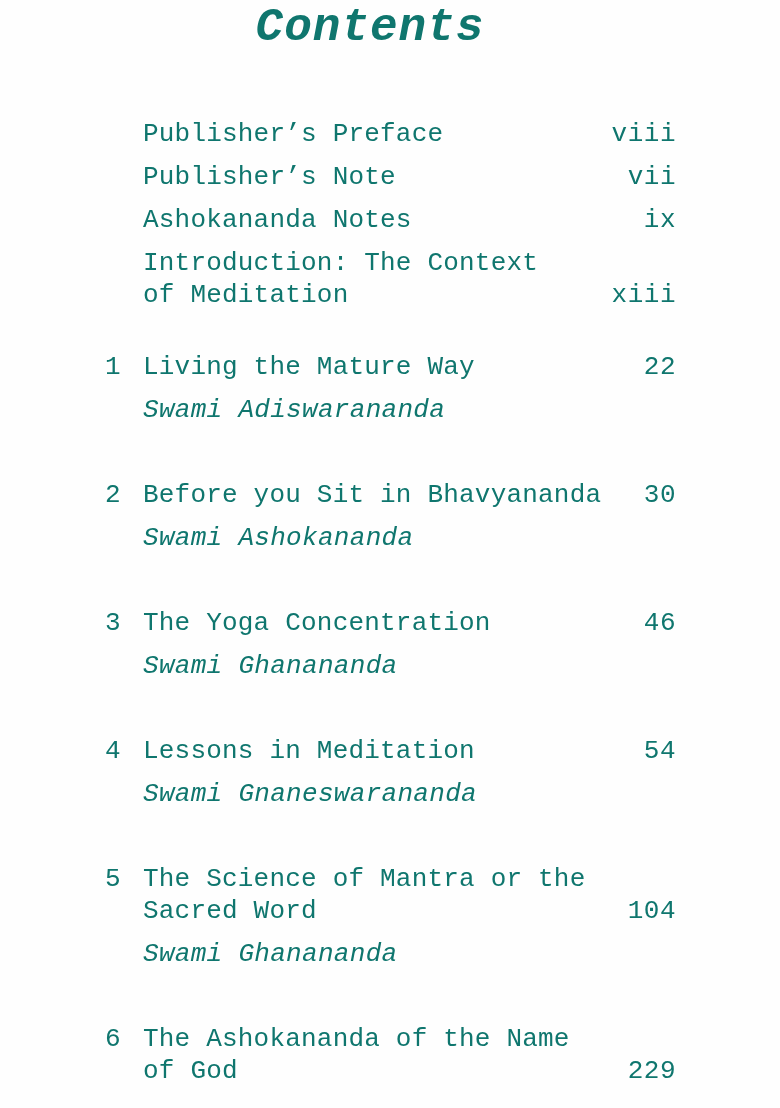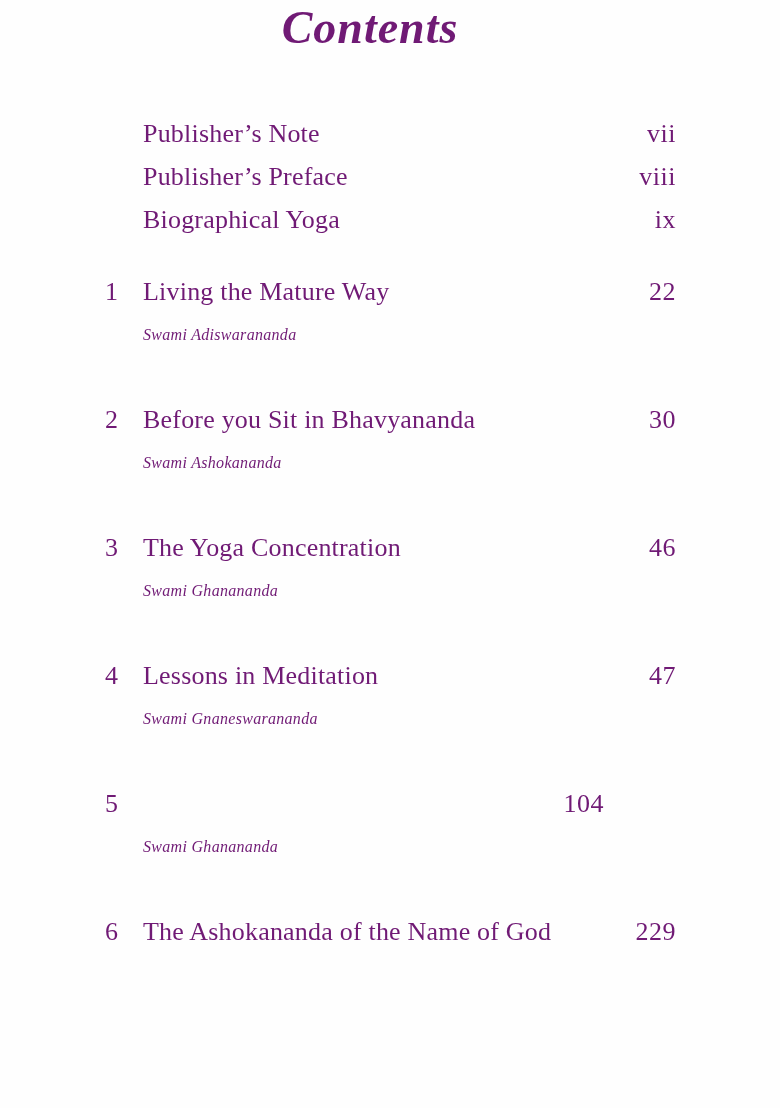--- a/index.html
+++ b/index.html
@@ -5,22 +5,22 @@
   html, body {
     margin: 0;
     padding: 0;
     background: #ffffff;
   }
   .page {
     position: relative;
     width: 780px;
     height: 1108px;
     background: #fefefe;
-    font-family: Liberation Serif, serif;
-    color: #701a75;
+    font-family: Liberation Mono, monospace;
+    color: #0f766e;
     overflow: hidden;
     box-sizing: border-box;
   }
   .doc-title {
     margin: 2px 0 0 0;
     text-align: center;
     transform: translateX(-20px);
     font-size: 46px;
     line-height: 52px;
     font-style: italic;
@@ -60,55 +60,61 @@
   }
   .chapter {
     margin-bottom: 53px;
   }
   .chapter:last-child {
     margin-bottom: 0;
   }
   .author-row {
     margin-left: 38px;
     margin-top: 11px;
-    font-size: 16px;
+    font-size: 26px;
     line-height: 32px;
     font-style: italic;
     letter-spacing: 0.3px;
   }
 </style>
 </head>
 <body>
 
 <div class="page">
 
   <h1 class="doc-title">Contents</h1>
 
   <div class="toc">
 
     <div class="front-matter">
 
       <div class="row-head fm-row">
         <span class="chap-num"></span>
+        <span class="entry-title">Publisher’s Preface</span>
+        <span class="page-num">viii</span>
+      </div>
+
+      <div class="row-head fm-row">
+        <span class="chap-num"></span>
         <span class="entry-title">Publisher’s Note</span>
         <span class="page-num">vii</span>
       </div>
 
       <div class="row-head fm-row">
         <span class="chap-num"></span>
-        <span class="entry-title">Publisher’s Preface</span>
-        <span class="page-num">viii</span>
+        <span class="entry-title">Ashokananda Notes</span>
+        <span class="page-num">ix</span>
       </div>
 
       <div class="row-head fm-row">
         <span class="chap-num"></span>
-        <span class="entry-title">Biographical Yoga</span>
-        <span class="page-num">ix</span>
+        <span class="entry-title">Introduction: The Context
+of Meditation</span>
+        <span class="page-num">xiii</span>
       </div>
-
 
     </div>
 
     <div class="chapters">
 
       <div class="chapter">
         <div class="row-head">
           <span class="chap-num">1</span>
           <span class="entry-title">Living the Mature Way</span>
           <span class="page-num">22</span>
@@ -131,28 +137,30 @@
           <span class="entry-title">The Yoga Concentration</span>
           <span class="page-num">46</span>
         </div>
         <div class="author-row">Swami Ghanananda</div>
       </div>
 
       <div class="chapter">
         <div class="row-head">
           <span class="chap-num">4</span>
           <span class="entry-title">Lessons in Meditation</span>
-          <span class="page-num">47</span>
+          <span class="page-num">54</span>
         </div>
         <div class="author-row">Swami Gnaneswarananda</div>
       </div>
 
       <div class="chapter">
         <div class="row-head">
           <span class="chap-num">5</span>
+          <span class="entry-title">The Science of Mantra or the
+Sacred Word</span>
           <span class="page-num">104</span>
         </div>
         <div class="author-row">Swami Ghanananda</div>
       </div>
 
       <div class="chapter">
         <div class="row-head">
           <span class="chap-num">6</span>
           <span class="entry-title">The Ashokananda of the Name of God</span>
           <span class="page-num">229</span>

